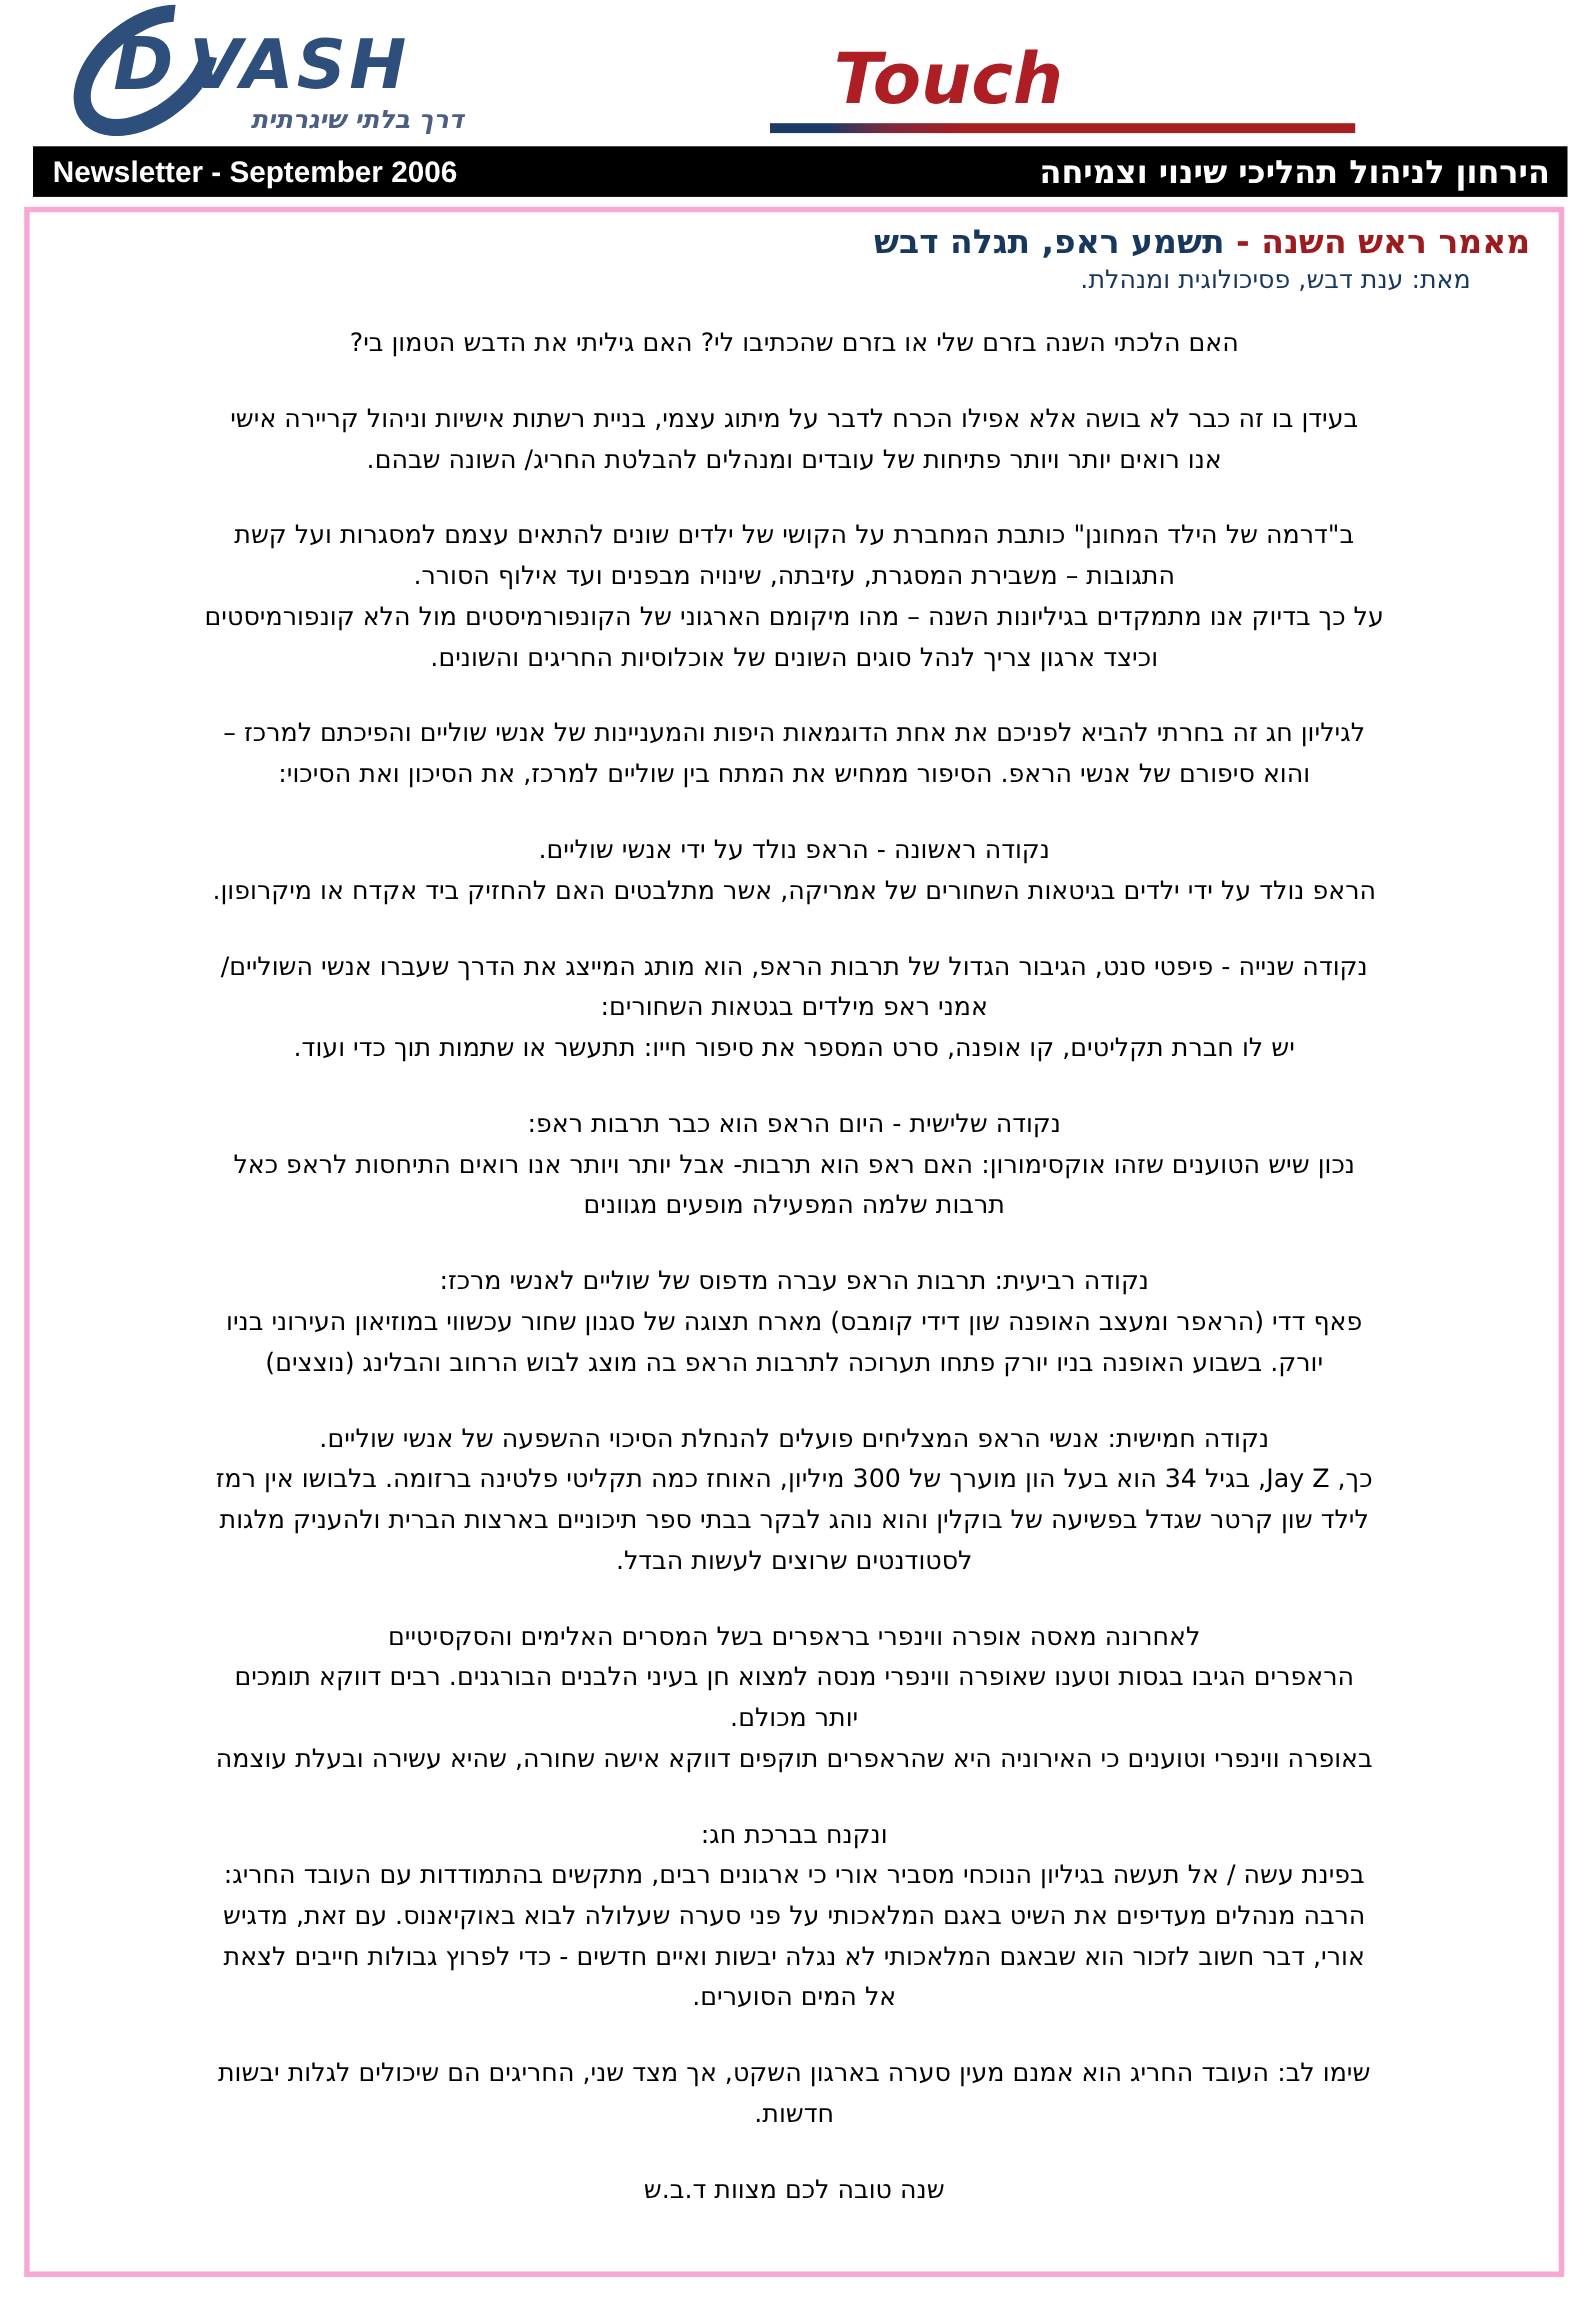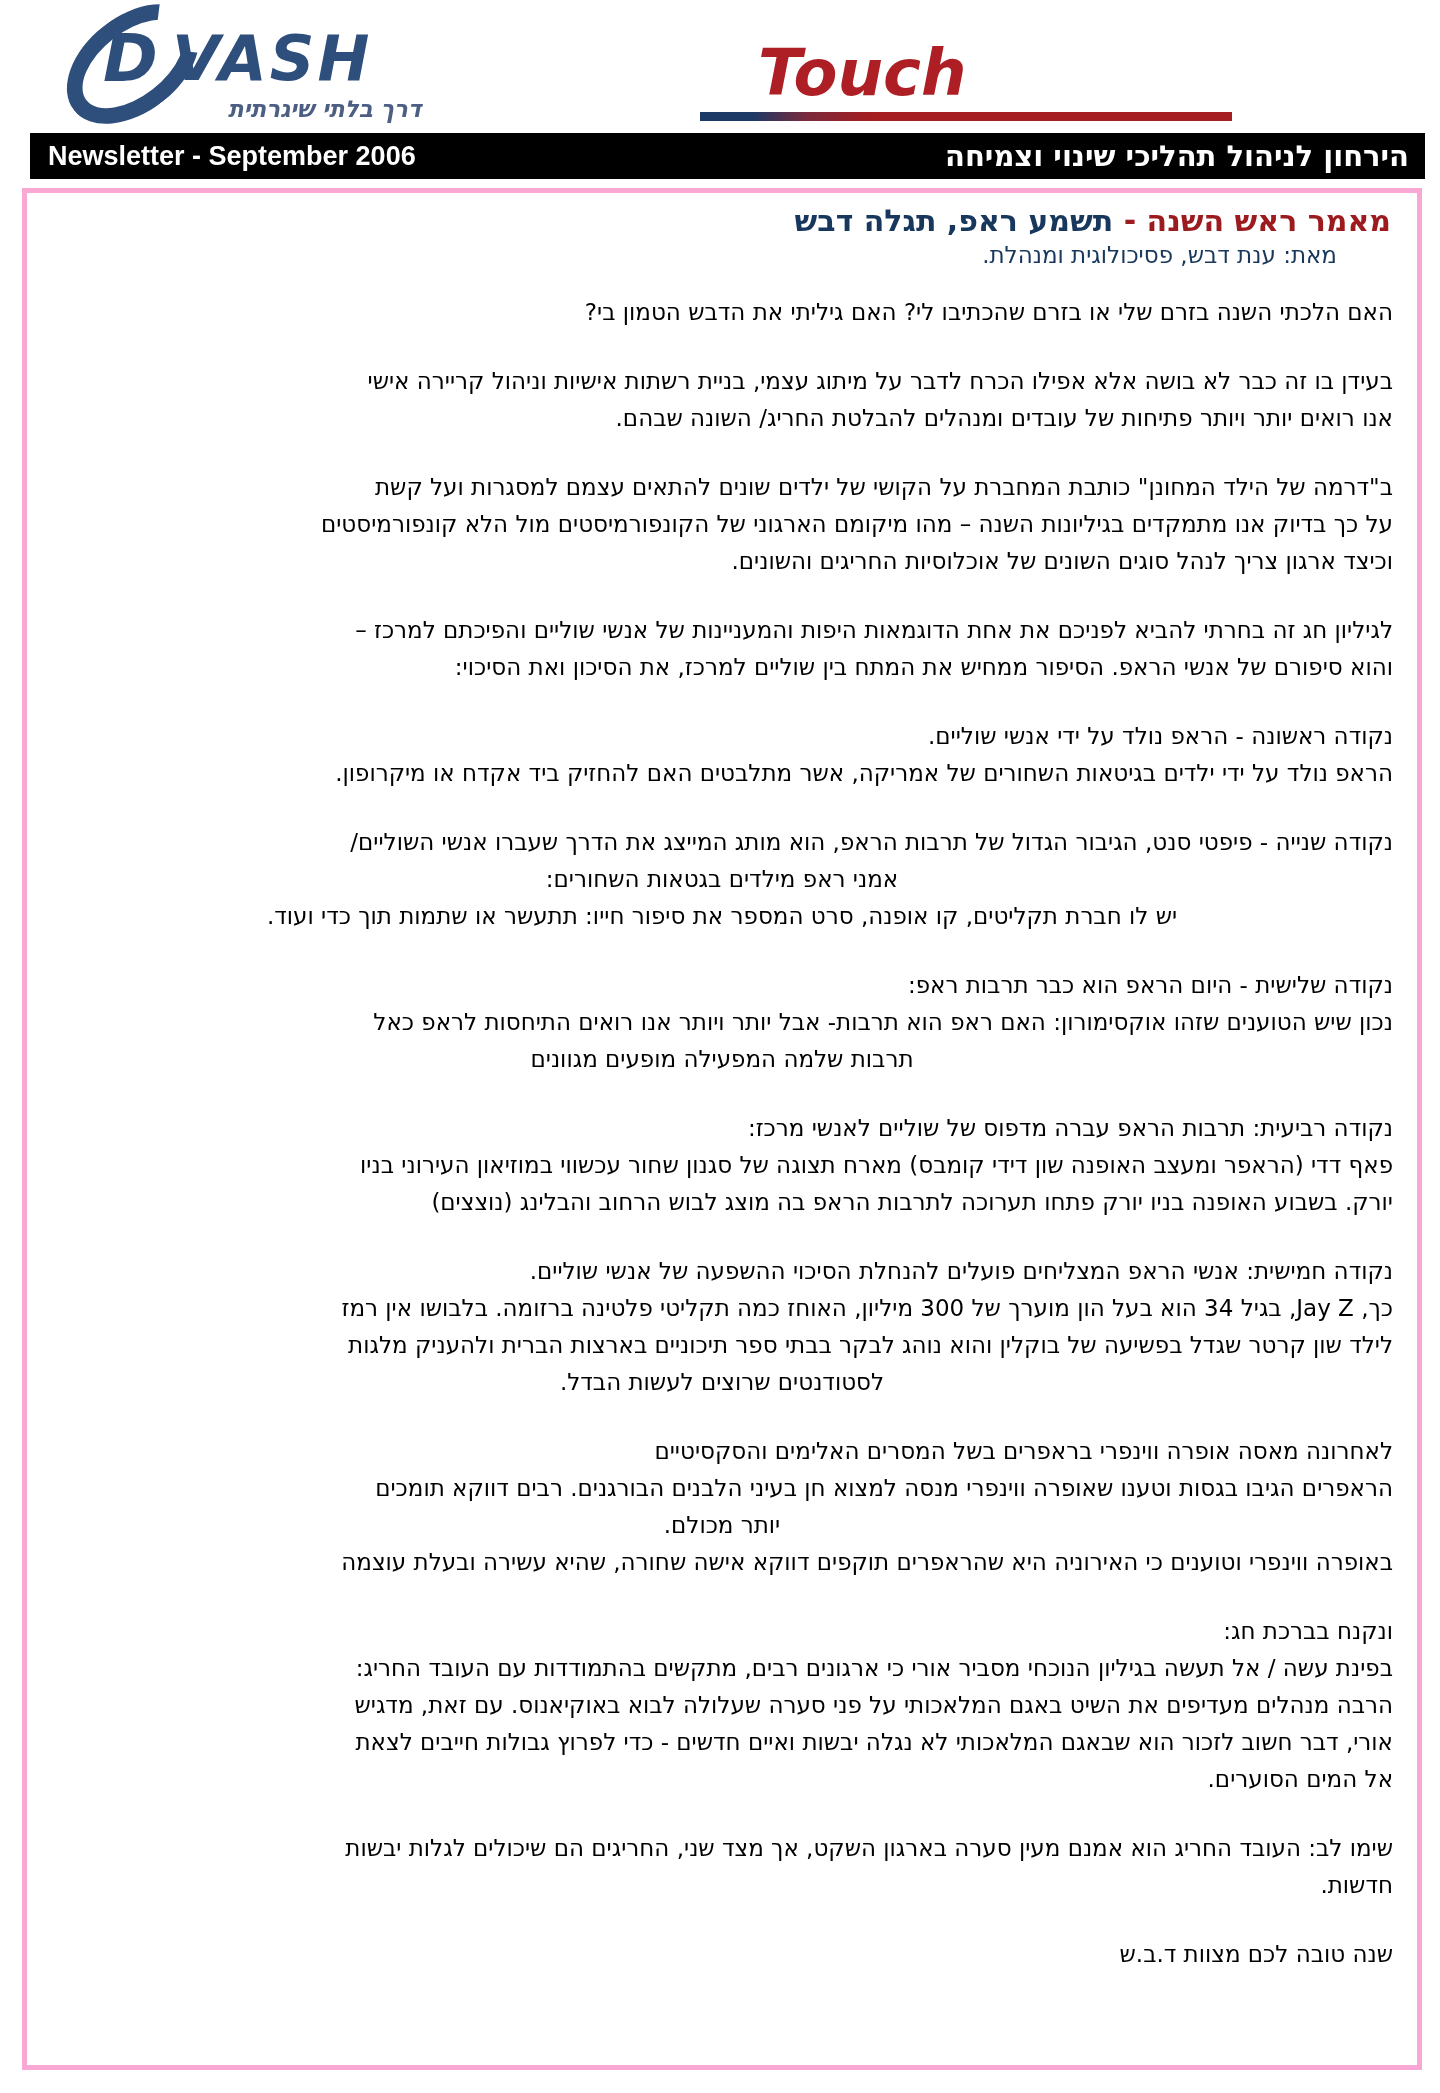--- a/index.html
+++ b/index.html
@@ -77,21 +77,21 @@
   .title-blue { color:#17375D; }
   .article-byline {
     text-align:right;
     font-size:23px;
     color:#17375D;
     margin:0 56px 26px 0;
   }
   .article-body { font-size:23px; color:#000000; }
   .para { margin-bottom:32px; }
   .line { line-height:37px; }
-  .align-right  { text-align:right; }
+  .align-right  { text-align:center; }
   .align-left   { text-align:center; }
   .align-center { text-align:center; }
 </style>
 </head>
 <body>
 
 <div class="logo-area">
   <div class="swoosh"></div>
   <div class="brand-d">D</div>
   <div class="brand-vash">VASH</div>
@@ -113,20 +113,21 @@
   <div class="article-body">
       <div class="para">
         <div class="line align-right">האם הלכתי השנה בזרם שלי או בזרם שהכתיבו לי?  האם גיליתי את הדבש הטמון בי?</div>
       </div>
       <div class="para">
         <div class="line align-right">בעידן בו זה כבר לא בושה אלא אפילו הכרח לדבר על מיתוג עצמי, בניית רשתות אישיות וניהול קריירה אישי</div>
         <div class="line align-right">אנו רואים יותר ויותר פתיחות של עובדים ומנהלים להבלטת החריג/ השונה שבהם.</div>
       </div>
       <div class="para">
         <div class="line align-right">ב"דרמה של הילד המחונן" כותבת המחברת על הקושי של ילדים שונים להתאים עצמם למסגרות ועל קשת</div>
+        <div class="line align-right">התגובות – משבירת המסגרת, עזיבתה, שינויה מבפנים ועד אילוף הסורר.</div>
         <div class="line align-right">על כך בדיוק אנו מתמקדים בגיליונות השנה – מהו מיקומם הארגוני של הקונפורמיסטים מול הלא קונפורמיסטים</div>
         <div class="line align-right">וכיצד ארגון צריך לנהל סוגים השונים של אוכלוסיות החריגים והשונים.</div>
       </div>
       <div class="para">
         <div class="line align-right">לגיליון חג זה בחרתי להביא לפניכם את אחת הדוגמאות היפות והמעניינות של אנשי שוליים והפיכתם למרכז –</div>
         <div class="line align-right">והוא סיפורם של אנשי הראפ. הסיפור ממחיש את המתח בין שוליים למרכז, את הסיכון ואת הסיכוי:</div>
       </div>
       <div class="para">
         <div class="line align-right">נקודה ראשונה - הראפ נולד על ידי אנשי שוליים.</div>
         <div class="line align-right">הראפ נולד על ידי ילדים בגיטאות השחורים של אמריקה, אשר מתלבטים האם להחזיק ביד אקדח או מיקרופון.</div>

